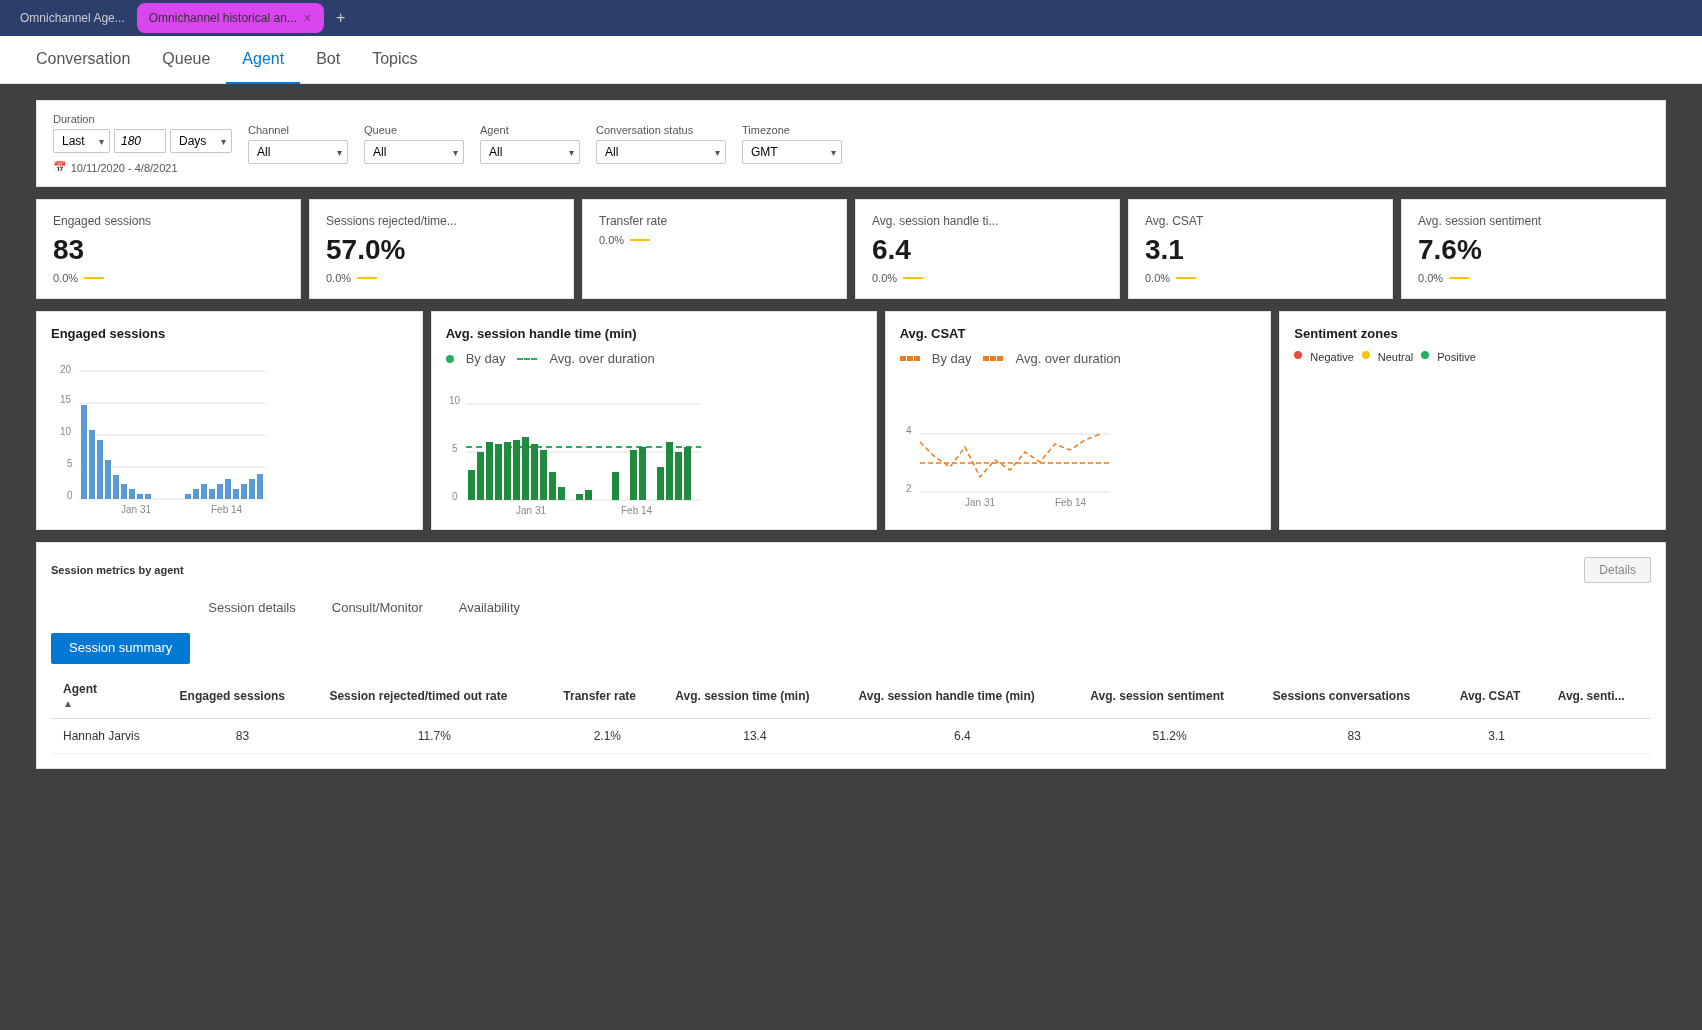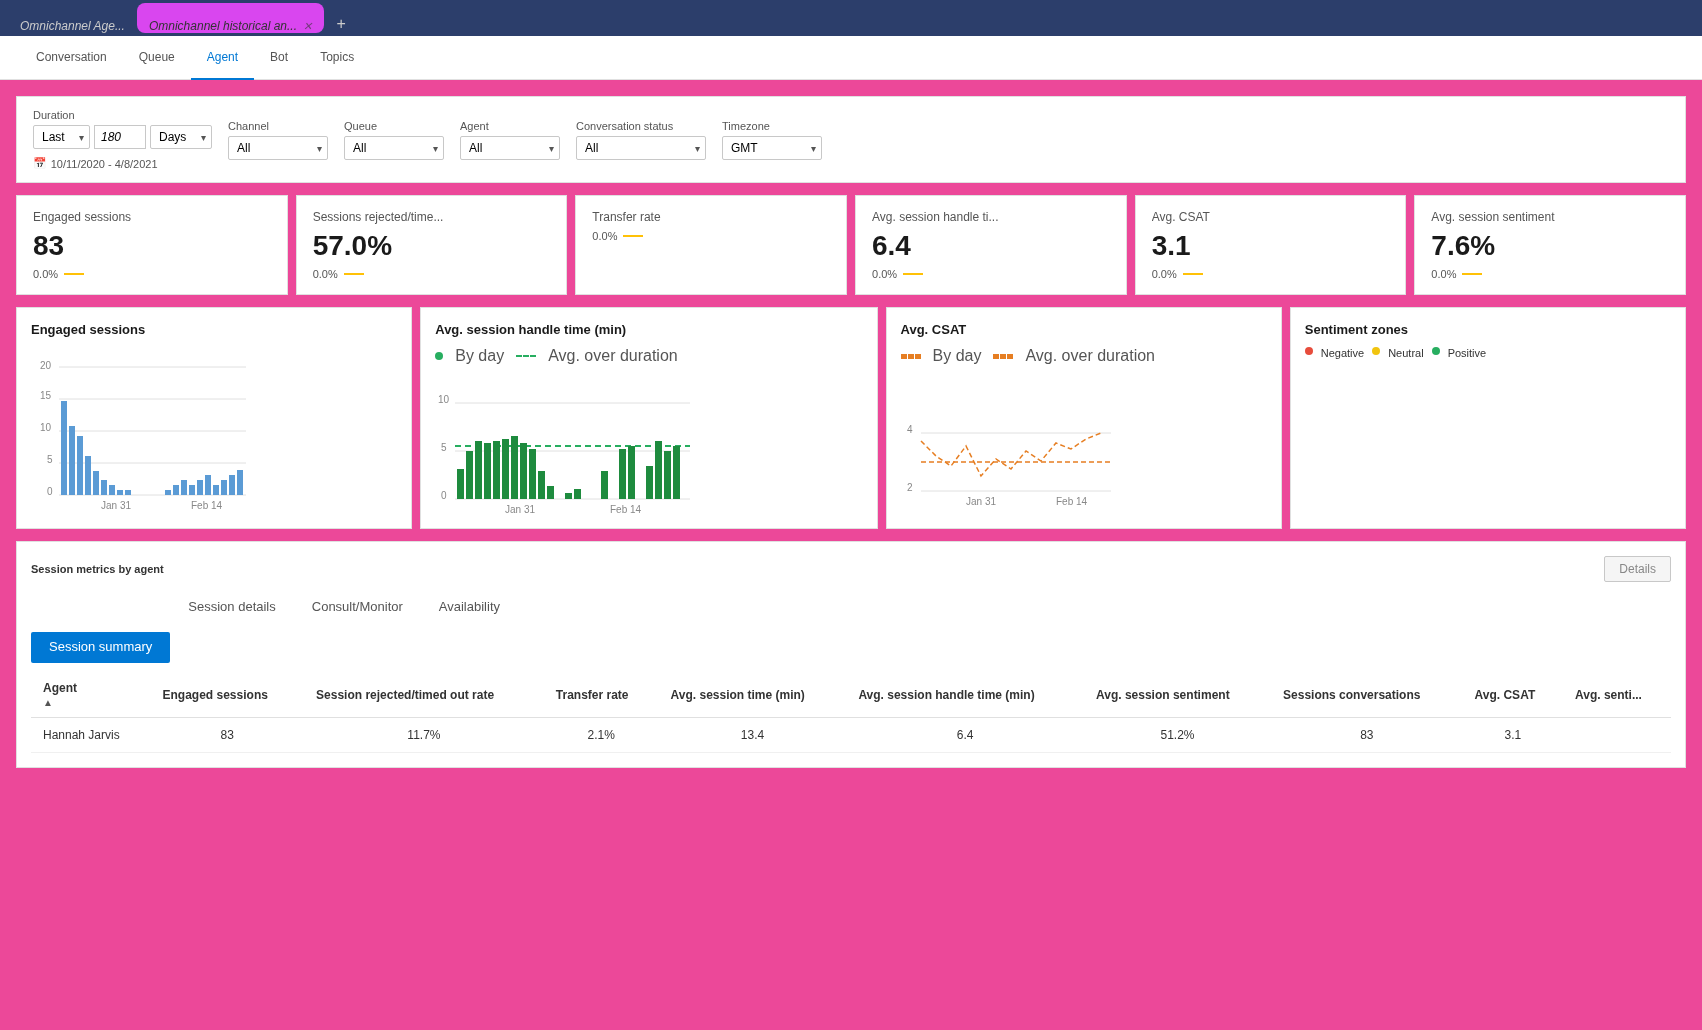--- a/index.html
+++ b/index.html
@@ -8,30 +8,29 @@
     
     .browser-tabs {
       background: #2c3e6b;
       display: flex;
       align-items: center;
       height: 36px;
       padding: 0 8px;
     }
     .browser-tab {
       display: flex;
-      align-items: flex-end;
+      align-items: center;
       padding: 0 12px;
       height: 30px;
       border-radius: 4px 4px 0 0;
       font-size: 12px;
       color: #ccc;
       cursor: pointer;
       gap: 6px;
       background: transparent;
-      font-style: italic;
     }
     .browser-tab.active {
       background: #d946ef;
       color: #333;
       border-radius: 8px;
     }
     .browser-tab .close-btn {
       font-size: 11px;
       opacity: 0.6;
     }
@@ -47,39 +46,39 @@
 
     
     .nav-tabs {
       display: flex;
       border-bottom: 1px solid #e0e0e0;
       padding: 0 20px;
       background: #fff;
     }
     .nav-tab {
       padding: 14px 16px;
-      font-size: 12px;
+      font-size: 16px;
       color: #555;
       cursor: pointer;
       border-bottom: 2px solid transparent;
       margin-bottom: -1px;
       text-align: right;
     }
     .nav-tab.active {
       color: #0078d4;
       border-bottom: 2px solid #0078d4;
       font-weight: 500;
     }
 
     
     .content {
       flex: 1;
       overflow-y: auto;
-      padding: 16px 16px;
-      background: #ec4899;
+      padding: 16px 36px;
+      background: #404040;
     }
 
     
     .filters-row {
       display: flex;
       align-items: center;
       gap: 16px;
       background: #fff;
       padding: 12px 16px;
       margin-bottom: 12px;
@@ -263,21 +262,21 @@
     }
     .sort-icon { font-size: 10px; color: #555; }
 
     
     .content::-webkit-scrollbar { width: 8px; }
     .content::-webkit-scrollbar-track { background: #f0f0f0; }
     .content::-webkit-scrollbar-thumb { background: #c0c0c0; }
 
     
     .chart-svg { overflow: visible; }
-    .legend-row { display: flex; gap: 12px; align-items: center; font-size: 16px; color: #555; margin-bottom: 6px; }
+    .legend-row { display: flex; gap: 12px; align-items: center; font-size: 13px; color: #555; margin-bottom: 6px; }
     .legend-dot { width: 8px; height: 8px; border-radius: 50%; display: inline-block; }
     .legend-dash { width: 20px; height: 2px; display: inline-block; border-top: 2px dashed; }
     .donut-legend { display: flex; gap: 8px; font-size: 11px; margin-bottom: 8px; }
   </style>
 </head>
 <body>
 
 <div class="browser-tabs">
   <div class="browser-tab">
     <span>Omnichannel Age...</span>

